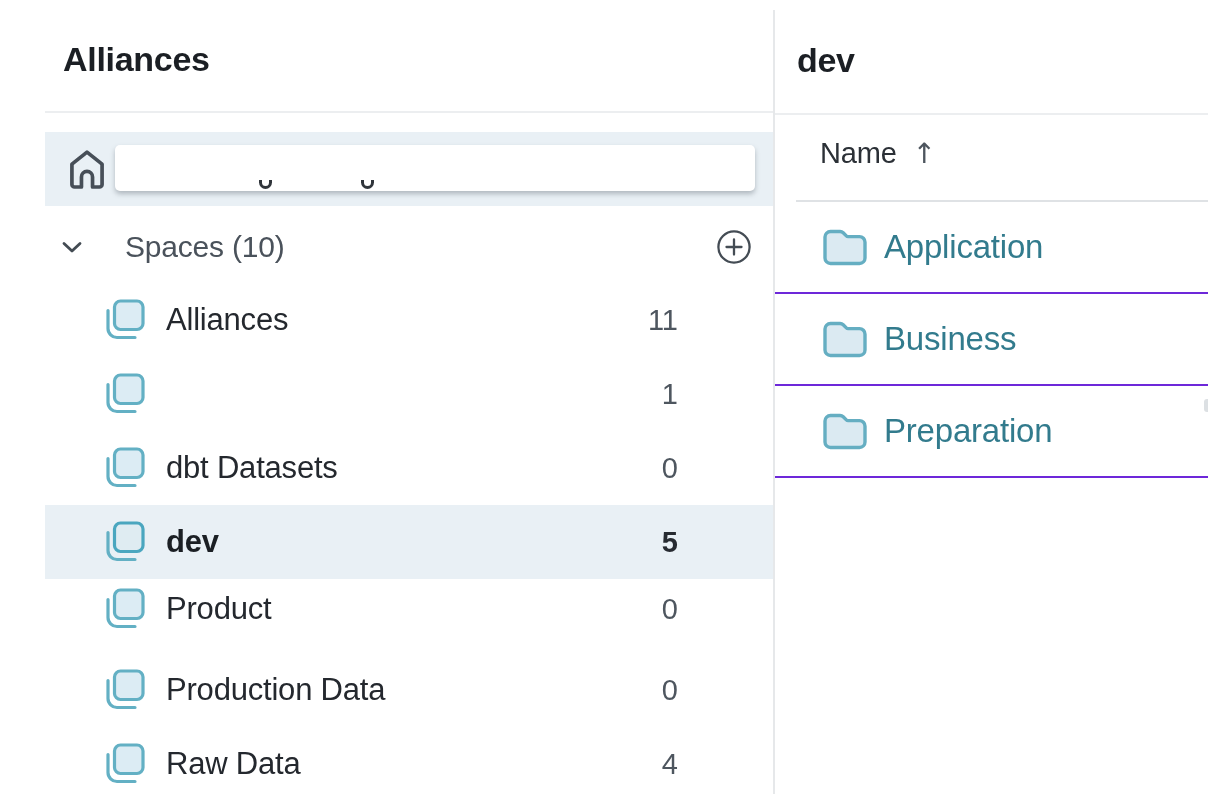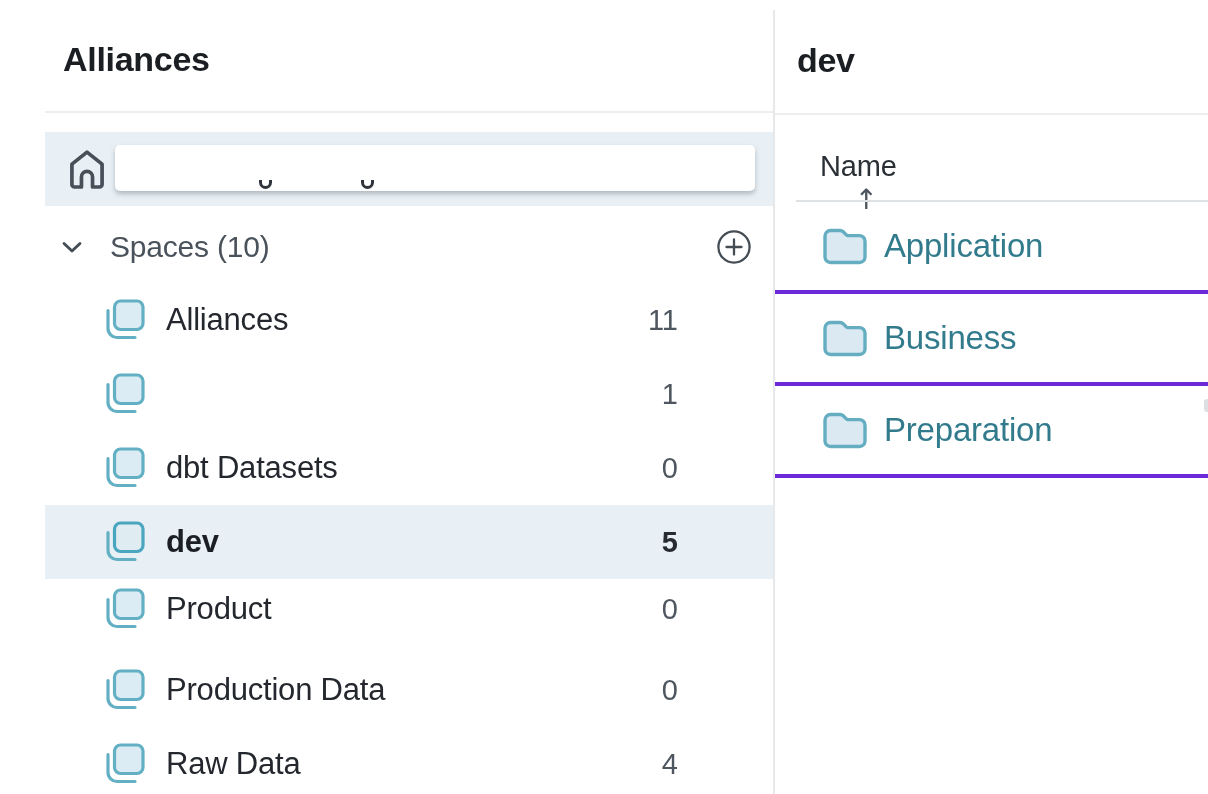--- a/index.html
+++ b/index.html
@@ -34,21 +34,21 @@
     border:3px solid #30353b; border-top:none;
     border-radius:0 0 8px 8px; z-index:2;
   }
   .mark-1 { left:214px; }
   .mark-2 { left:316px; }
   .spaces-header {
     position:absolute; left:45px; top:220px; width:728px; height:54px;
     display:flex; align-items:center; padding-left:14px;
   }
   .spaces-label {
-    margin-left:25px; font-size:30px; color:#4a525b; letter-spacing:-0.2px;
+    margin-left:40px; font-size:30px; color:#4a525b; letter-spacing:-0.2px;
   }
   .plus-btn {
     position:absolute; right:21px; top:9px; width:36px; height:36px;
     cursor:pointer;
   }
   .srow {
     position:absolute; left:45px; width:728px; height:74px;
     display:flex; align-items:center;
     padding-left:60px; padding-right:95px; cursor:pointer;
   }
@@ -67,32 +67,32 @@
   }
   
   .main-title {
     position:absolute; left:797px; top:41px;
     font-size:34px; font-weight:700; letter-spacing:-0.3px; color:#1b1f24;
   }
   .right-header-divider {
     position:absolute; left:775px; top:113px; width:433px; height:2px; background:#eceef0;
   }
   .name-header {
-    position:absolute; left:820px; top:150px;
-    display:flex; align-items:center; cursor:pointer;flex-direction:column;
+    position:absolute; left:820px; top:137px;
+    display:flex; align-items:center; cursor:pointer;
   }
   .name-label { font-size:29px; color:#2b3036; letter-spacing:-0.2px; }
   .sort-arrow { margin-left:16px; font-size:28px; color:#4d555e; font-family:"DejaVu Sans",sans-serif; }
   .table-top-divider {
     position:absolute; left:796px; top:200px; width:412px; height:2px; background:#dfe2e5;
   }
   .frow {
     position:absolute; left:775px; width:433px; height:92px;
     display:flex; align-items:center; padding-left:48px;
-    border-bottom:4px solid #6d28d9; cursor:pointer;
+    border-bottom:2px solid #6d28d9; cursor:pointer;
   }
   .folder-ic { flex:0 0 auto; }
   .flabel {
     margin-left:17px; font-size:33px; color:#327b8d; letter-spacing:-0.2px; white-space:nowrap;
   }
   .edge-sliver {
     position:absolute; left:1204px; top:399px; width:4px; height:13px;
     background:#dce0e3; border-radius:3px 0 0 3px;
   }
 </style>

